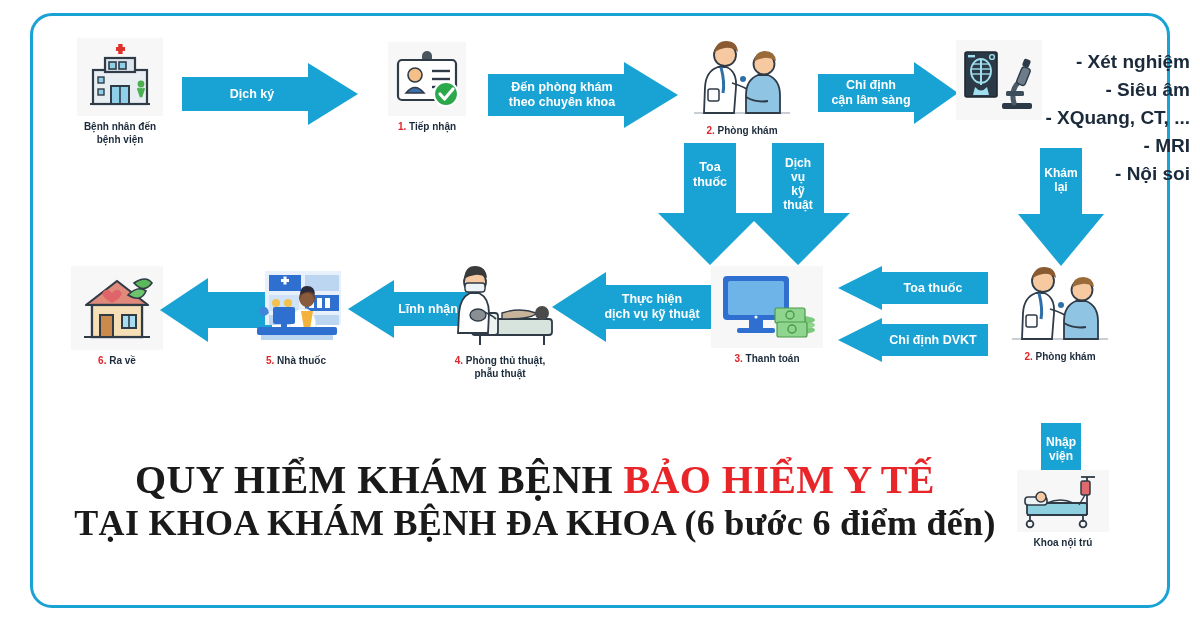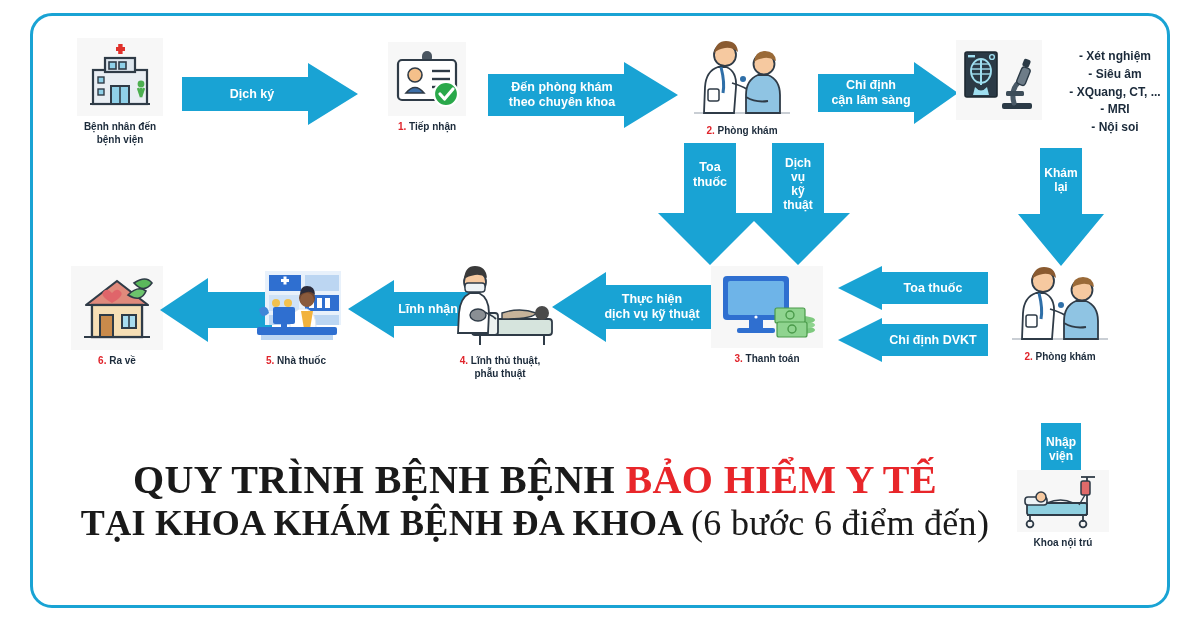--- a/index.html
+++ b/index.html
@@ -31,32 +31,32 @@
   .arrow { position: absolute; }
   .arrow .alabel {
     position: absolute; inset: 0;
     display: flex; align-items: center; justify-content: center;
     color: #ffffff; font-weight: bold; font-size: 12.5px;
     line-height: 1.18; text-align: center; white-space: pre-line;
     pointer-events: none;
   }
   .list {
     position: absolute;
-    font-size: 12px; font-weight: bold; color: #1b2a3a;
-    line-height: 1.48; text-align: center; white-space: pre-line;
+    font-size: 19px; font-weight: bold; color: #1b2a3a;
+    line-height: 1.48; text-align: right; white-space: pre-line;
   }
   #title {
     position: absolute; left: 55px; top: 458px; width: 960px;
     font-family: "Liberation Serif", serif;
     text-align: center;
   }
   #title .l1 { font-size: 40px; font-weight: bold; color: #1a1a1a; letter-spacing: .4px; line-height: 1.12; }
   #title .l1 .hl { color: #E8262A; }
   #title .l2 { font-size: 36px; font-weight: bold; color: #1a1a1a; letter-spacing: .3px; line-height: 1.15; }
-  #title .l2 .paren { font-weight: normal; }
+  #title .l2 .paren { font-weight: bold; }
   svg { display: block; }
 </style>
 </head>
 <body>
 
 <div id="frame"></div>
 
 <div class="node" style="left:65px; top:38px; width:110px;">
   <div class="thumb" style="width:86px;height:78px;">
     <svg width="70" height="66" viewBox="0 0 70 66">
@@ -271,21 +271,21 @@
       <circle cx="100" cy="50" r="7" fill="#4a4a4a"></circle>
 
       <path d="M28 30 q-10 5 -11 20 l-1 20 h30 l1-20 q0-15 -10-20 z" fill="#ffffff" stroke="#2f3b47" stroke-width="1.8"></path>
       <circle cx="33" cy="19" r="11" fill="#f6c9a0" stroke="#2f3b47" stroke-width="1.8"></circle>
       <path d="M22 16 q1-13 11-13 q11 0 12 12 q-6-4 -12-3 q-7 1 -11 4 z" fill="#3a3a3a"></path>
       <rect x="23" y="20" width="20" height="9" rx="3" fill="#eef3f6" stroke="#2f3b47" stroke-width="1.4"></rect>
       <path d="M40 48 q10 4 14 8" stroke="#2f3b47" stroke-width="1.8" fill="none"></path>
       <ellipse cx="36" cy="52" rx="8" ry="6" fill="#8a8f94" stroke="#2f3b47" stroke-width="1.4"></ellipse>
     </svg>
   </div>
-  <div class="caption"><span class="num">4.</span><span> Lĩnh thủ thuật,
+  <div class="caption"><span class="num">4.</span><span> Phòng thủ thuật,
 phẫu thuật</span></div>
 </div>
 
 <div class="arrow" style="left:552px; top:272px; width:160px; height:70px;">
   <svg width="160" height="70" viewBox="0 0 160 70">
       <path d="M160 13 H54 V0 L0 35 L54 70 V57 H160 Z" fill="#19A3D4"></path>
     </svg>
   <div class="alabel" style="padding-left:40px;">Thực hiện
 dịch vụ kỹ thuật</div>
 </div>
@@ -367,15 +367,15 @@
       <line x1="66" y1="4" x2="66" y2="42" stroke="#2f3b47" stroke-width="1.8"></line>
       <line x1="60" y1="4" x2="74" y2="4" stroke="#2f3b47" stroke-width="1.8"></line>
       <rect x="60" y="8" width="9" height="14" rx="2" fill="#e06a6a" stroke="#2f3b47" stroke-width="1.5"></rect>
       <line x1="64" y1="22" x2="58" y2="32" stroke="#2f3b47" stroke-width="1.4"></line>
     </svg>
   </div>
   <div class="caption"><span class="num"></span><span>Khoa nội trú</span></div>
 </div>
 
 <div id="title">
-  <div class="l1"><span>QUY TRÌNH BỆNH BỆNH </span><span class="hl">BẢO HIỂM Y TẾ</span></div>
+  <div class="l1"><span>QUY HIỂM KHÁM BỆNH </span><span class="hl">BẢO HIỂM Y TẾ</span></div>
   <div class="l2"><span>TẠI KHOA KHÁM BỆNH ĐA KHOA </span><span class="paren">(6 bước 6 điểm đến)</span></div>
 </div>
 
 </body></html>

